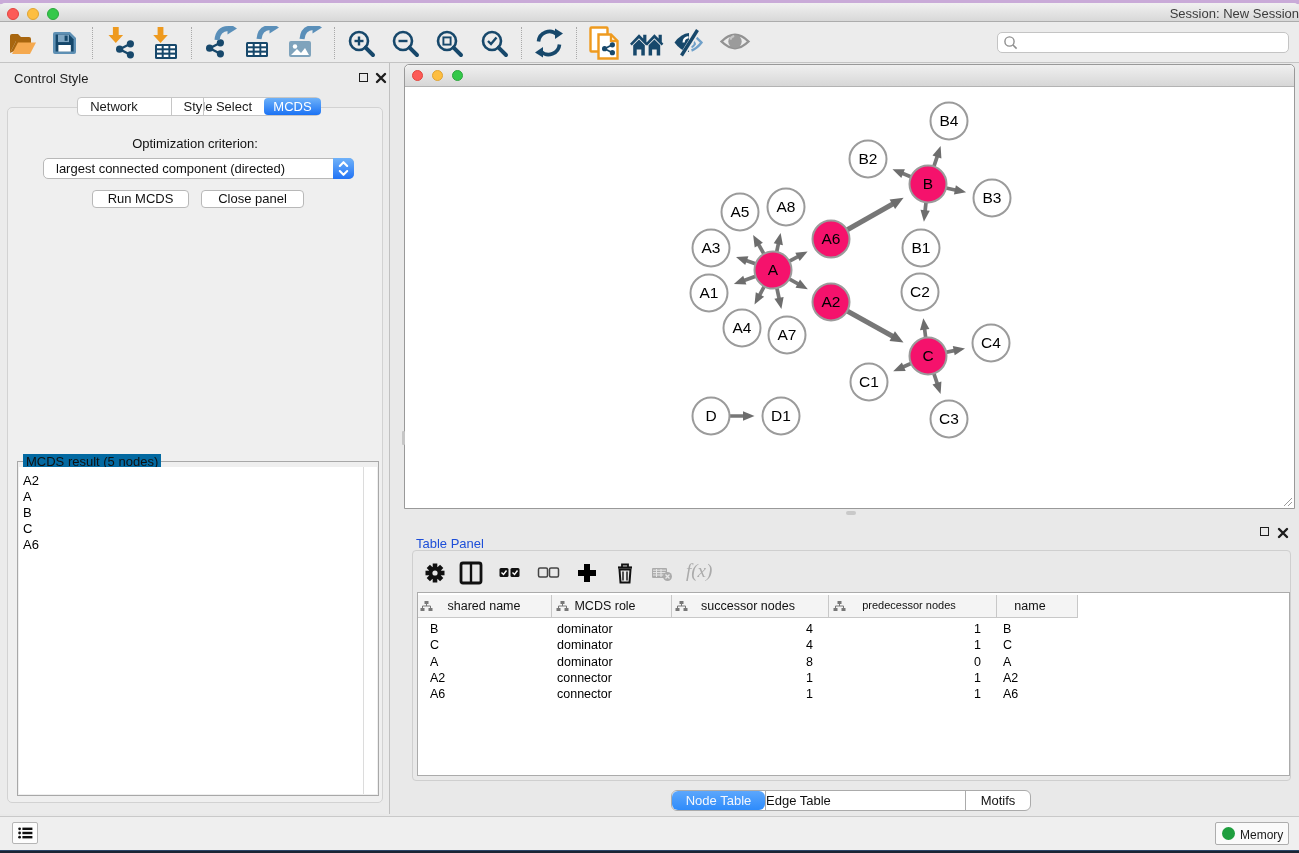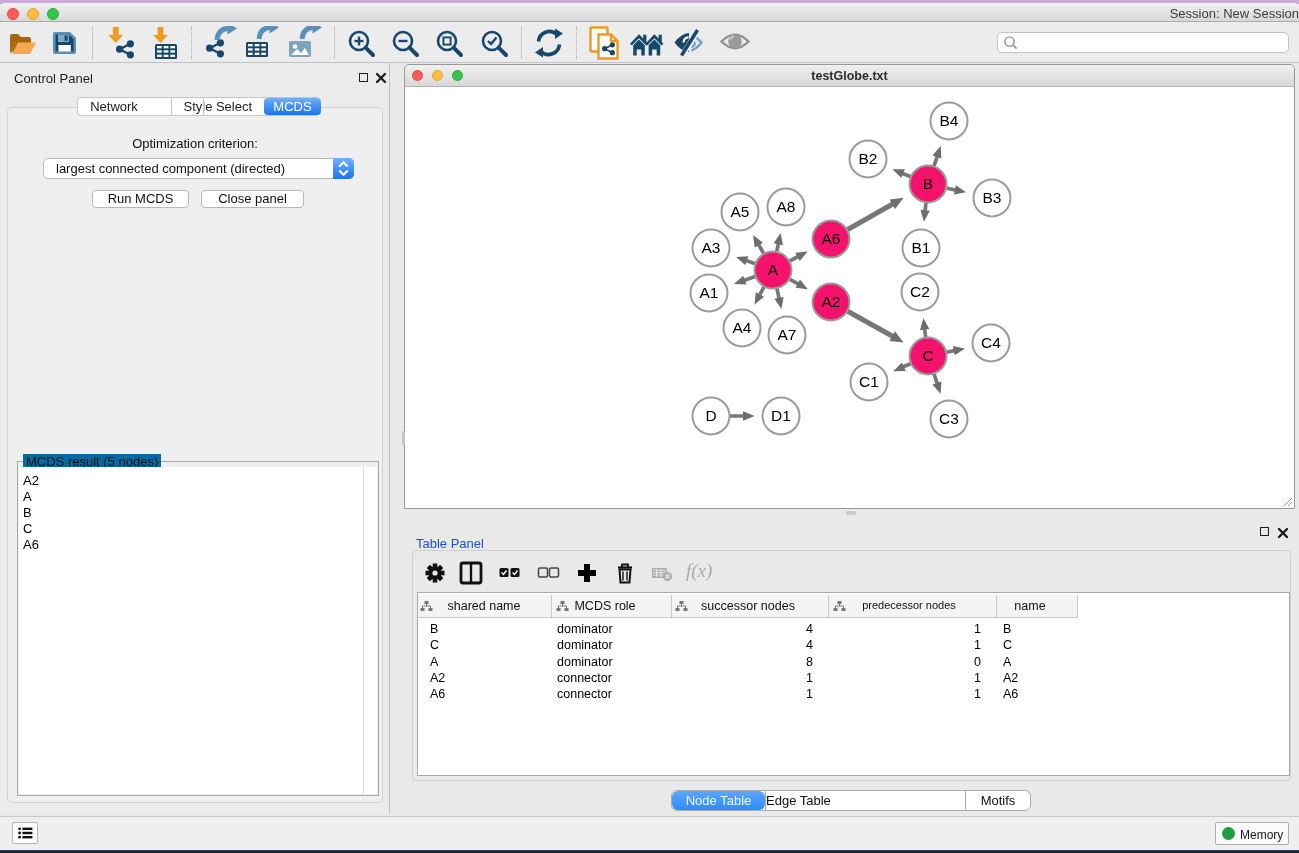--- a/index.html
+++ b/index.html
@@ -143,21 +143,21 @@
     <path d="M1.5,10.5 Q15,-2.8 28.5,10.5 Q15,23.8 1.5,10.5 Z" fill="none" stroke="#929292" stroke-width="2.4"></path>
     <circle cx="15" cy="10.5" r="6.7" fill="#9B9B9B"></circle>
     <path d="M10.3,8.6 A 5,5 0 0 1 14.2,5.1" fill="none" stroke="#C6C6C6" stroke-width="2"></path>
   </svg>
 <div class="abs" style="left:997px;top:32px;width:292px;height:21px;background:#fff;border:1px solid #C4C4C4;border-radius:5px"></div>
 <svg class="abs" style="left:1003px;top:35px" width="16" height="16" viewBox="0 0 16 16">
     <circle cx="6.5" cy="6.5" r="4.6" fill="none" stroke="#8E8E8E" stroke-width="1.4"></circle>
     <line x1="10" y1="10" x2="13.6" y2="13.6" stroke="#8E8E8E" stroke-width="1.6"></line>
   </svg>
 <div class="abs" style="left:0;top:63px;width:390px;height:751px;background:#EBEBEB;border-right:1px solid #C0C0C0"></div>
-<div class="abs" style="left:14px;top:71px;font-size:13px;color:#1d1d1d">Control Panel</div>
+<div class="abs" style="left:14px;top:71px;font-size:13px;color:#1d1d1d">Control Style</div>
 <div class="abs" style="left:359px;top:73px;width:9px;height:9px;border:1.6px solid #1d1d1d"></div>
 <svg class="abs" style="left:375px;top:72px" width="12" height="12" viewBox="0 0 12 12">
     <path d="M2,2 L10,10 M10,2 L2,10" stroke="#1d1d1d" stroke-width="2.4" stroke-linecap="round"></path>
   </svg>
 <div class="abs" style="left:7px;top:107px;width:376px;height:696px;background:#EFEFEF;border:1px solid #D2D2D2;border-radius:5px"></div>
 <div class="abs" style="left:77px;top:97px;height:19px;background:#fff;border:1px solid #C6C6C6;border-radius:4px;width:243px"></div>
 <div class="abs" style="left:78px;top:98px;width:72px;height:28px;font-size:13px;text-align:center;line-height:17px;color:#1a1a1a;">Network</div>
 <div class="abs" style="left:150px;top:98px;width:53px;height:17px;font-size:13px;text-align:center;line-height:17px;color:#1a1a1a;border-left:1px solid #C6C6C6;margin-left:21px;">Style</div>
 <div class="abs" style="left:203px;top:98px;width:61px;height:17px;font-size:13px;text-align:center;line-height:17px;color:#1a1a1a;border-left:1px solid #C6C6C6;">Select</div>
 <div class="abs" style="left:264px;top:98px;width:57px;height:17px;font-size:13px;text-align:center;line-height:17px;background:linear-gradient(#6DB1F9,#1B72F4);color:#fff;border-radius:4px;">MCDS</div>
@@ -175,21 +175,20 @@
     <div style="position:absolute;left:1px;top:5px;right:1px;bottom:1px;background:#fff">
       <div style="position:absolute;right:13px;top:0;bottom:0;border-right:1px solid #DCDCDC"></div>
       <div style="position:absolute;left:4px;top:6px;font-size:13px;line-height:16px;color:#000">A2<br>A<br>B<br>C<br>A6</div>
     </div>
   </div>
 <div class="abs" style="left:404px;top:64px;width:891px;height:445px;background:#fff;border:1px solid #999;border-radius:5px 5px 0 0">
     <div style="position:absolute;left:0;top:0;right:0;height:22px;background:linear-gradient(#F0F0F0,#D7D7D7);border-bottom:1px solid #B3B3B3;border-radius:5px 5px 0 0">
       <div class="abs" style="left:7px;top:5px;width:11px;height:11px;border-radius:50%;background:#FC5B57;border:0.5px solid #E2453F"></div>
       <div class="abs" style="left:27px;top:5px;width:11px;height:11px;border-radius:50%;background:#FDBE41;border:0.5px solid #E0A433"></div>
       <div class="abs" style="left:47px;top:5px;width:11px;height:11px;border-radius:50%;background:#34C84A;border:0.5px solid #2CA73E"></div>
-      <div style="text-align:center;font-size:12.5px;font-weight:600;color:#2e2e2e;padding-top:4px">testGlobe.txt</div>
     </div>
     <svg width="891" height="423" viewBox="0 0 891 423" style="position:absolute;left:0;top:22px">
       <line x1="368.0" y1="183.0" x2="338.3" y2="193.7" stroke="#777777" stroke-width="3.7"></line>
       <polygon points="328.9,197.0 338.2,188.7 341.4,197.6" fill="#6d6d6d"></polygon>
       <line x1="368.0" y1="183.0" x2="340.4" y2="173.2" stroke="#777777" stroke-width="3.7"></line>
       <polygon points="331.0,169.9 343.4,169.3 340.2,178.1" fill="#6d6d6d"></polygon>
       <line x1="368.0" y1="183.0" x2="353.1" y2="156.7" stroke="#777777" stroke-width="3.7"></line>
       <polygon points="348.1,148.0 357.9,155.7 349.7,160.4" fill="#6d6d6d"></polygon>
       <line x1="368.0" y1="183.0" x2="373.6" y2="155.7" stroke="#777777" stroke-width="3.7"></line>
       <polygon points="375.6,146.0 377.9,158.2 368.7,156.3" fill="#6d6d6d"></polygon>

